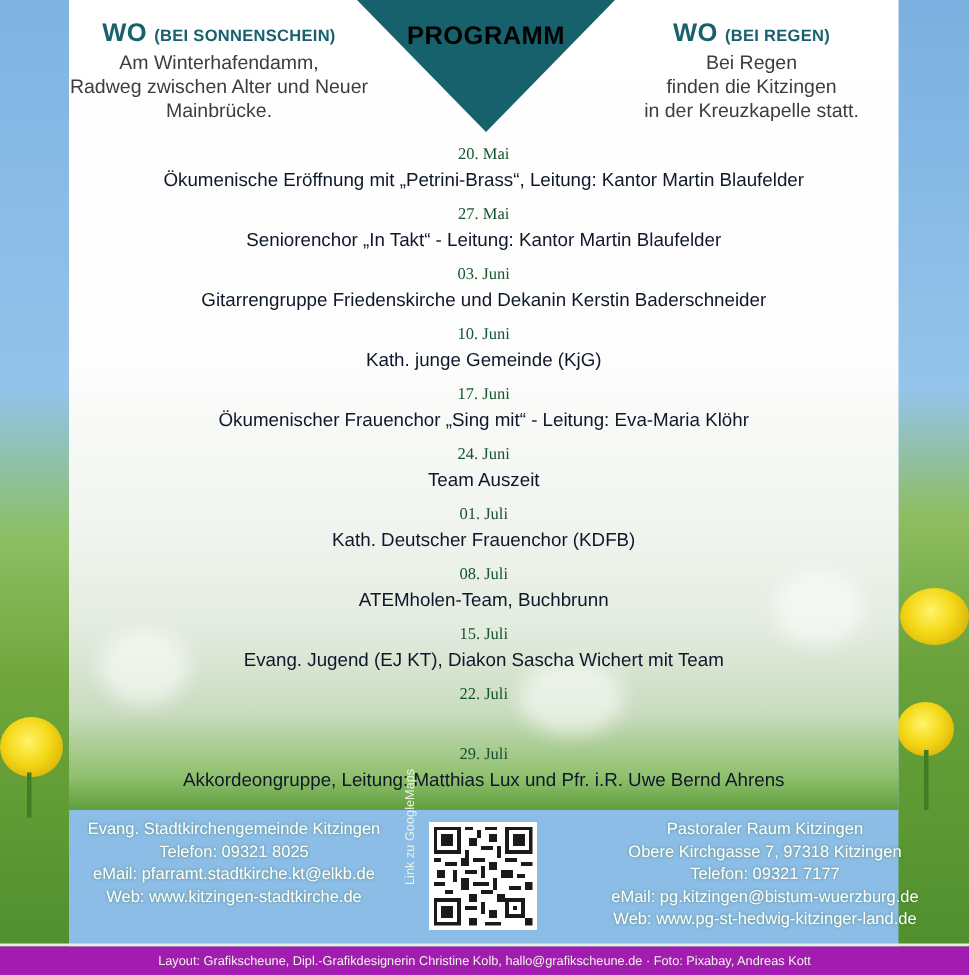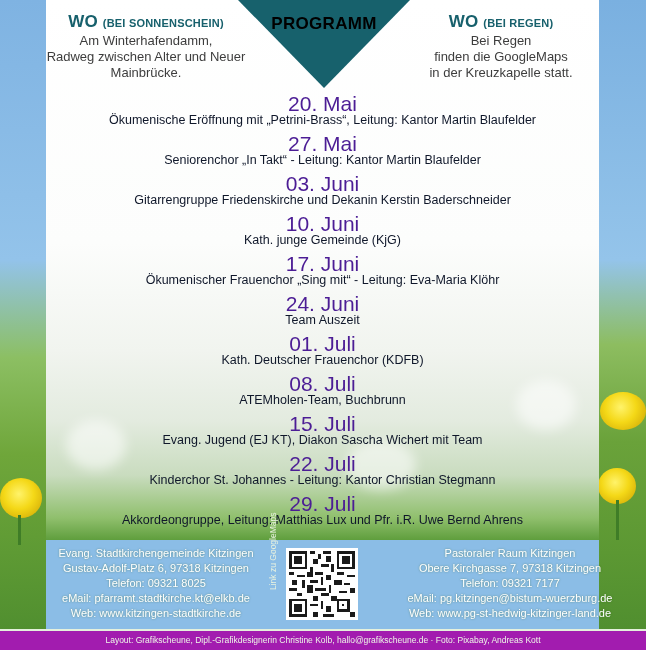--- a/index.html
+++ b/index.html
@@ -58,21 +58,21 @@
     .prog-title {
       position: absolute; left: 238px; top: 14px; width: 172px; text-align: center;
       color: #000000; font-weight: bold; font-size: 17px; letter-spacing: 0.3px;
     }
 
     
     .program {
       position: absolute; left: 46px; top: 94px; width: 553px; text-align: center;
     }
     .event { height: 40px; }
-    .event .date { display: block; color: #4c1d95; font-size: 21px; line-height: 19px; }
+    .event .date { display: block; color: #14532d; font-size: 11px; line-height: 19px; font-family: Liberation Serif, serif; }
     .event .desc { display: block; color: #0f172a; font-size: 12.5px; line-height: 15px; }
 
     
     .contact {
       position: absolute; top: 546px; color: #ffffff; font-weight: normal;
       font-size: 11px; line-height: 15px; text-align: center;
       text-shadow: 0 0 2px rgba(40,90,20,0.5);
     }
     .contact-ev { left: 40px; width: 232px; }
     .contact-kath { left: 380px; width: 260px; }
@@ -126,21 +126,21 @@
 
 <div class="triangle"></div>
 <div class="prog-title">PROGRAMM</div>
 
 <div class="where where-rain">
   <div class="heading">
     <span>WO</span>
     <small>(BEI REGEN)</small>
   </div>
   <span class="line">Bei Regen</span>
-  <span class="line">finden die GoogleMaps</span>
+  <span class="line">finden die Kitzingen</span>
   <span class="line">in der Kreuzkapelle statt.</span>
 </div>
 
 <div class="program">
   <div class="event">
     <span class="date">20. Mai</span>
     <span class="desc">Ökumenische Eröffnung mit „Petrini-Brass“, Leitung: Kantor Martin Blaufelder</span>
   </div>
   <div class="event">
     <span class="date">27. Mai</span>
@@ -169,31 +169,29 @@
   <div class="event">
     <span class="date">08. Juli</span>
     <span class="desc">ATEMholen-Team, Buchbrunn</span>
   </div>
   <div class="event">
     <span class="date">15. Juli</span>
     <span class="desc">Evang. Jugend (EJ KT),  Diakon Sascha Wichert mit Team</span>
   </div>
   <div class="event">
     <span class="date">22. Juli</span>
-    <span class="desc">Kinderchor St. Johannes  - Leitung: Kantor Christian Stegmann</span>
   </div>
   <div class="event">
     <span class="date">29. Juli</span>
     <span class="desc">Akkordeongruppe, Leitung: Matthias Lux und Pfr. i.R. Uwe Bernd Ahrens</span>
   </div>
 </div>
 
 <div class="contact contact-ev">
   <span class="line">Evang. Stadtkirchengemeinde Kitzingen</span>
-  <span class="line">Gustav-Adolf-Platz 6, 97318 Kitzingen</span>
   <span class="line">Telefon: 09321 8025</span>
   <span class="line">eMail: pfarramt.stadtkirche.kt@elkb.de</span>
   <span class="line">Web: www.kitzingen-stadtkirche.de</span>
 </div>
 
 <div class="qr-label">Link zu GoogleMaps</div>
 <div class="qr">
   <svg viewBox="0 0 25 25" shape-rendering="crispEdges">
     <rect width="25" height="25" fill="#fff"></rect>
     <g fill="#1a1a1a">

